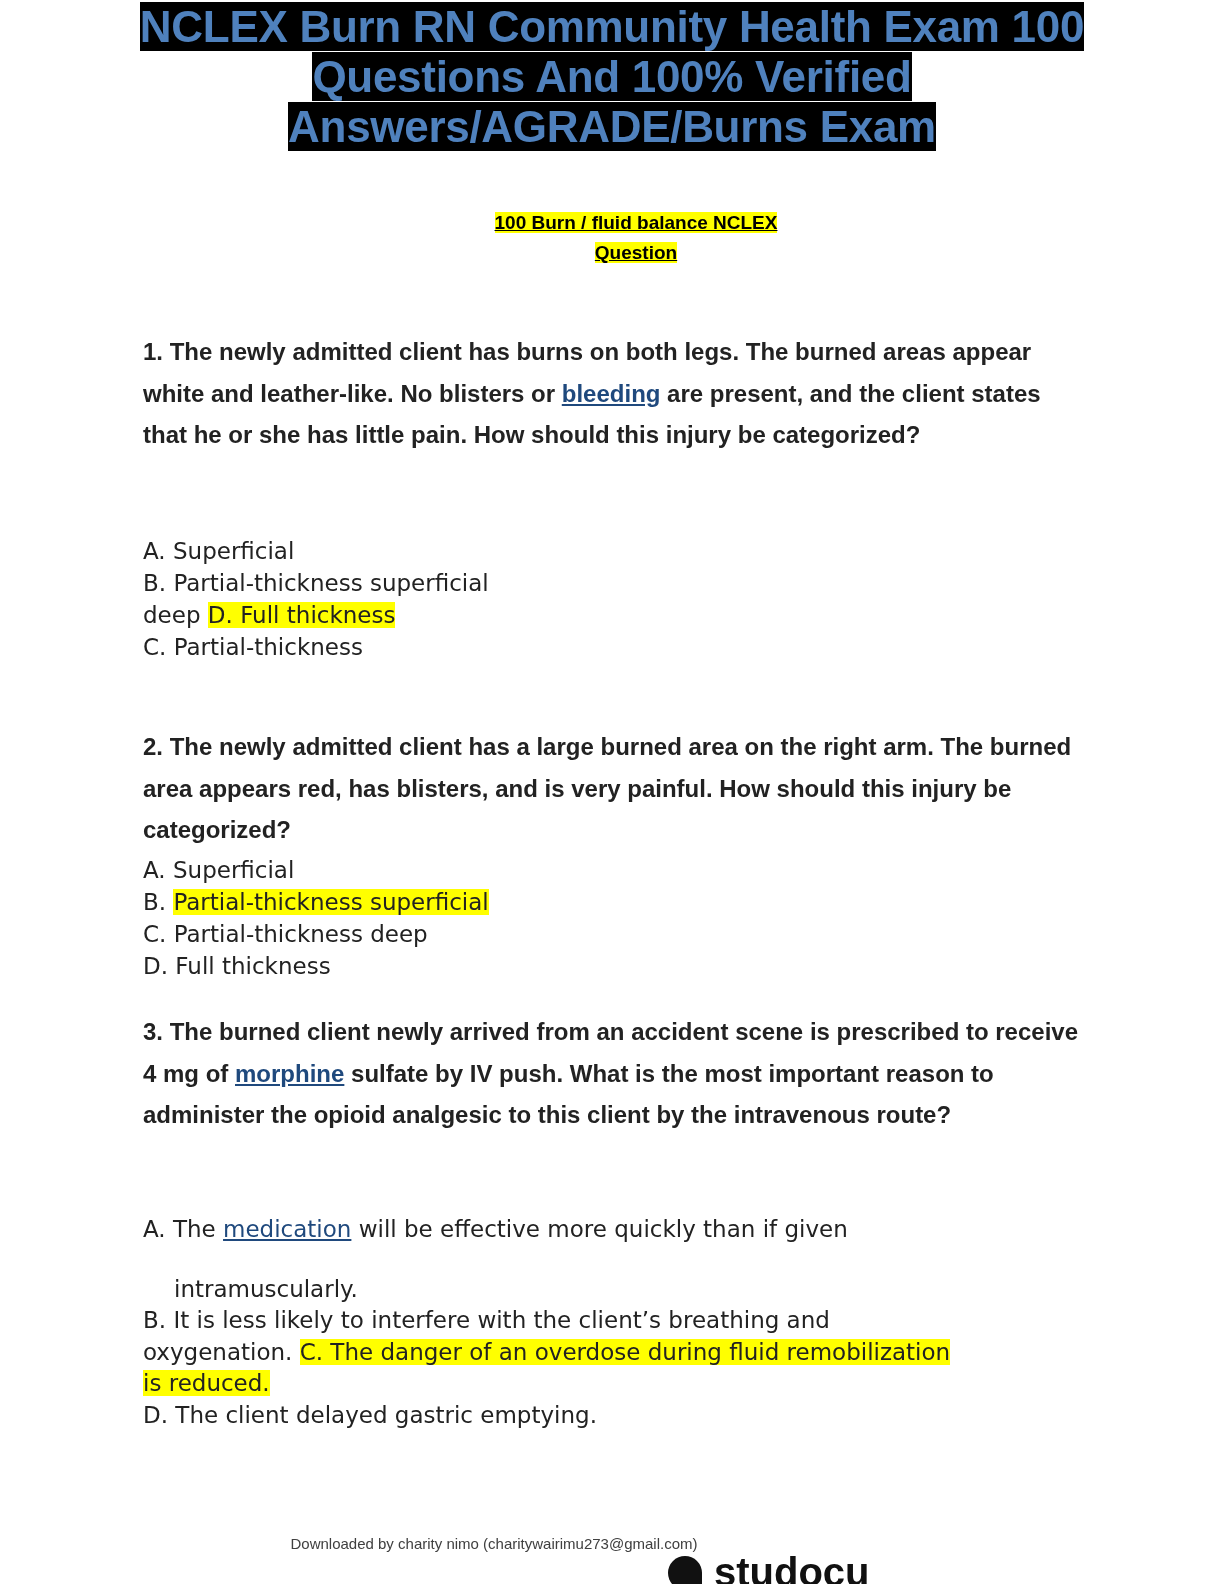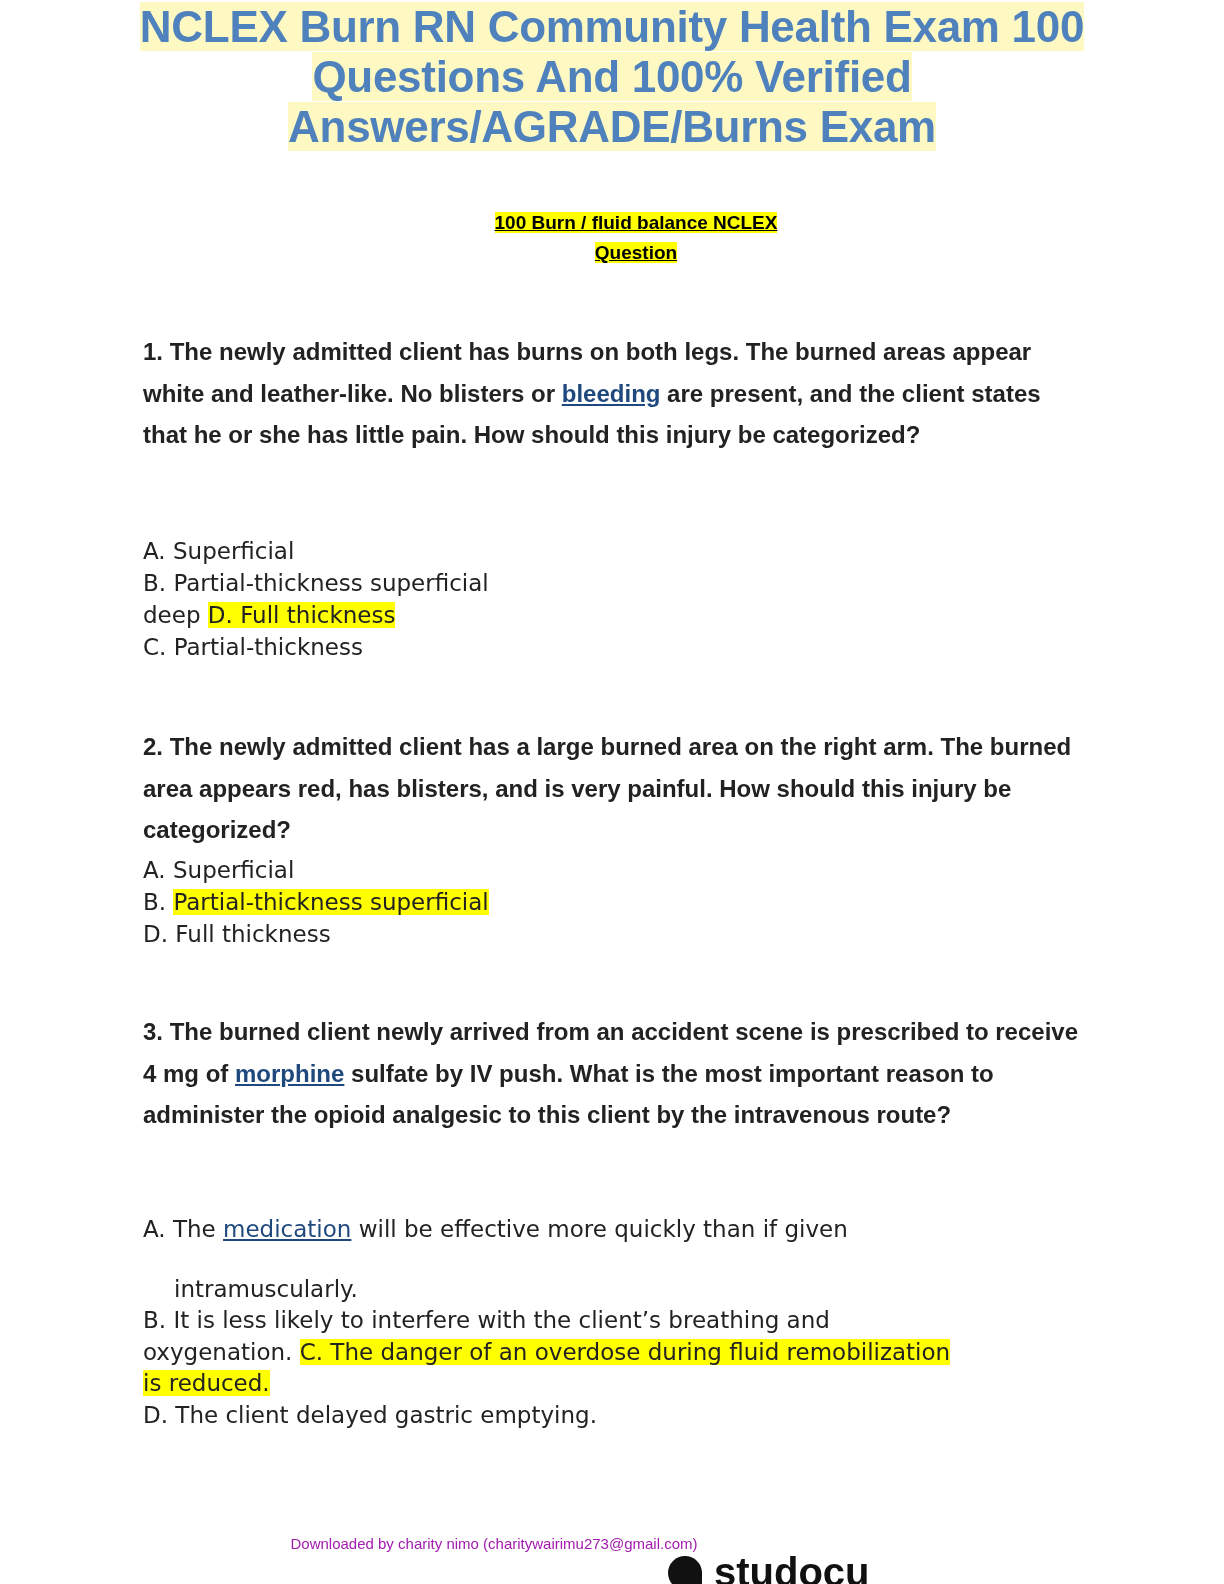--- a/index.html
+++ b/index.html
@@ -1,27 +1,27 @@
 <!DOCTYPE html>
 <html><head>
 <meta charset="utf-8">
 <style>
   html, body { margin: 0; padding: 0; background: #ffffff; }
   body { width: 1224px; height: 1584px; position: relative; overflow: hidden; font-family: "Liberation Sans", sans-serif; color: #222; }
   .title { position: absolute; top: 2px; left: 0; width: 1224px; text-align: center; font-family: "Liberation Sans", sans-serif; font-weight: bold; font-size: 44px; line-height: 50px; color: #4f81bd; letter-spacing: -0.3px; }
-  .title span { background: #fef9c3; margin-top: 12px; }
+  .title span { background: #000000; margin-top: 12px; }
   .subtitle { position: absolute; top: 208px; left: 0; width: 1224px; text-align: center; font-family: "Liberation Sans", sans-serif; font-weight: bold; font-size: 19px; line-height: 30px; color: #000; margin-left: 24px; }
   .subtitle span { background: #ffff00; text-decoration: underline; }
   .q { position: absolute; left: 143px; width: 940px; font-family: "Liberation Sans", sans-serif; font-weight: bold; font-size: 24px; line-height: 41.5px; color: #222; }
   .opts { position: absolute; left: 143px; width: 940px; font-family: "DejaVu Sans", sans-serif; font-size: 23px; line-height: 32px; color: #222; }
   .opts div { white-space: nowrap; }
   .hl { background: #ffff00; }
   .link { color: #1f497d; text-decoration: underline; }
   .indent { padding-left: 31px; margin-top: 28px; }
-  .footer { position: absolute; top: 1535px; left: 0; width: 988px; text-align: center; font-family: "Liberation Sans", sans-serif; font-size: 15px; color: #a21caf; }
+  .footer { position: absolute; top: 1535px; left: 0; width: 988px; text-align: center; font-family: "Liberation Sans", sans-serif; font-size: 15px; color: #404040; }
   .logo { position: absolute; top: 1550px; left: 668px; font-family: "Liberation Sans", sans-serif; font-weight: bold; font-size: 40px; color: #111; display: flex; align-items: center; }
   .logo-mark { width: 34px; height: 34px; background: #111; border-radius: 50% 50% 10% 50%; margin-right: 12px; }
 </style>
 </head>
 <body>
 
 <div class="title">
   <div><span>NCLEX Burn RN Community Health Exam 100</span></div>
   <div><span>Questions And 100% Verified</span></div>
   <div><span>Answers/AGRADE/Burns Exam</span></div>
@@ -39,20 +39,21 @@
   <div>B. Partial-thickness superficial</div>
   <div><span>deep </span><span class="hl">D. Full thickness</span></div>
   <div>C. Partial-thickness</div>
 </div>
 
 <div class="q" style="top:726px;"><span>2.</span> <span>The newly admitted client has a large burned area on the right arm. The burned area appears red, has blisters, and is very painful. How should this injury be categorized?</span></div>
 
 <div class="opts" style="top:854px;">
   <div>A. Superficial</div>
   <div><span>B. </span><span class="hl">Partial-thickness superficial</span></div>
+  <div>C. Partial-thickness deep</div>
   <div>D. Full thickness</div>
 </div>
 
 <div class="q" style="top:1011px;"><span>3.</span> <span>The burned client newly arrived from an accident scene is prescribed to receive 4 mg of </span><a class="link">morphine</a><span> sulfate by IV push. What is the most important reason to administer the opioid analgesic to this client by the intravenous route?</span></div>
 
 <div class="opts" style="top:1214px; line-height:31.5px;">
   <div><span>A. The </span><a class="link">medication</a><span> will be effective more quickly than if given</span></div>
   <div class="indent">intramuscularly.</div>
   <div>B. It is less likely to interfere with the client’s breathing and</div>
   <div><span>oxygenation. </span><span class="hl">C. The danger of an overdose during fluid remobilization</span></div>

